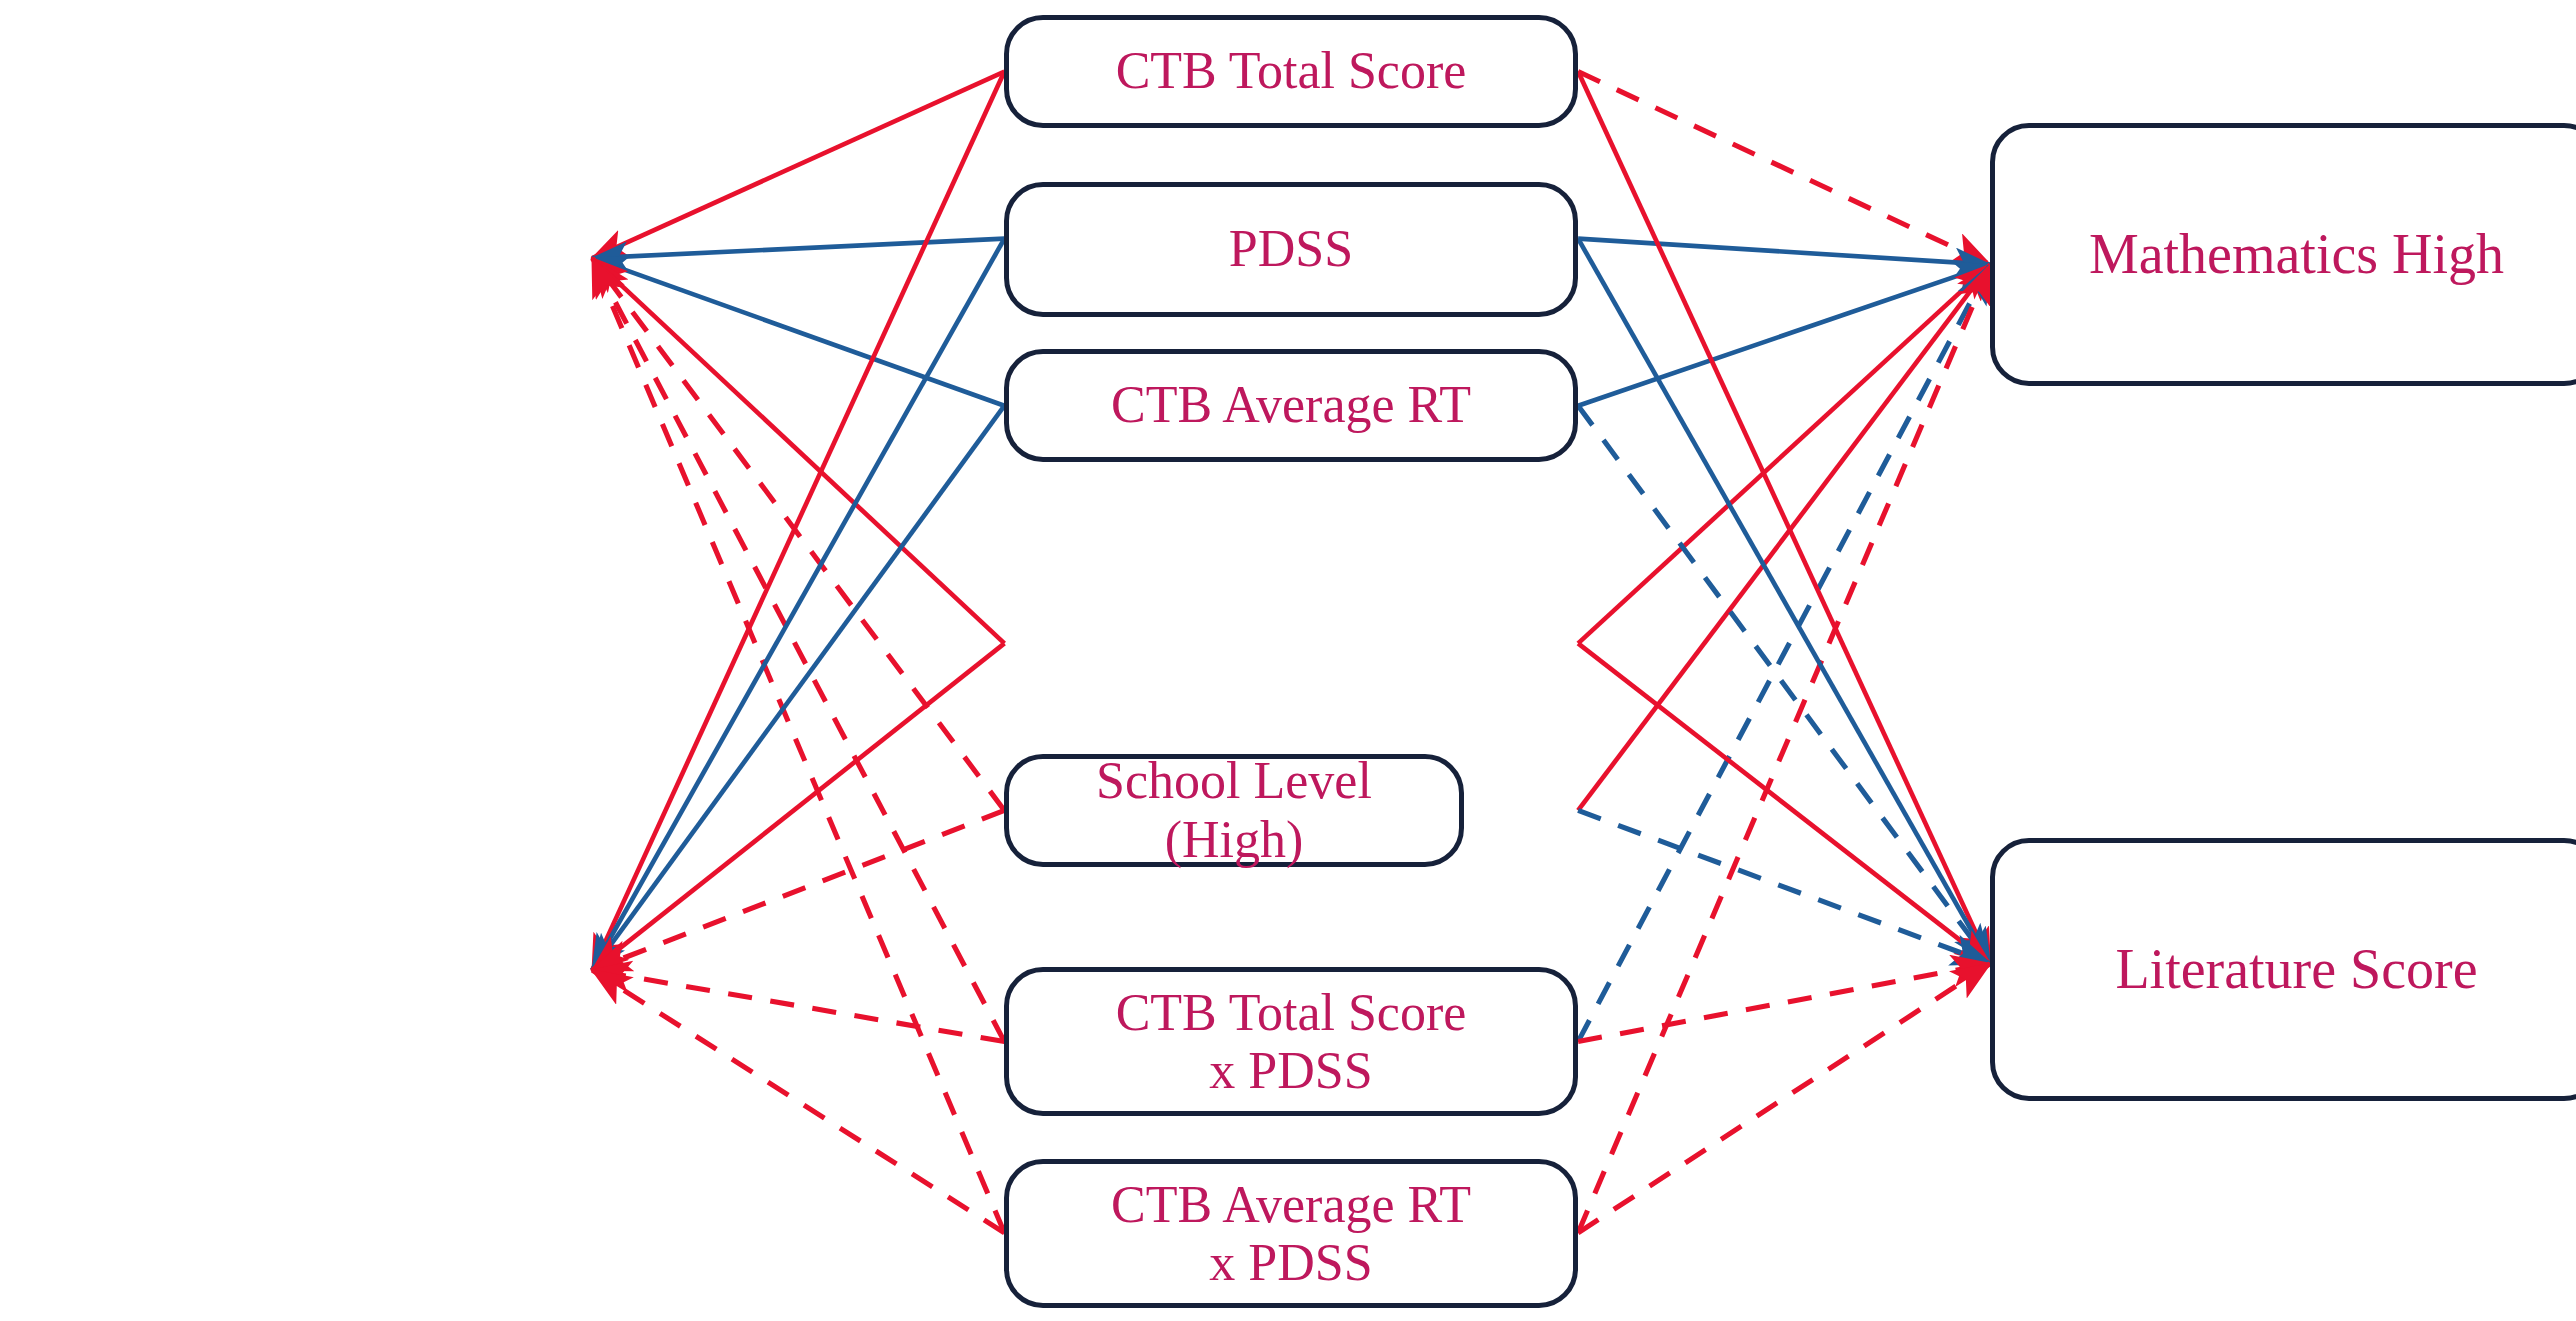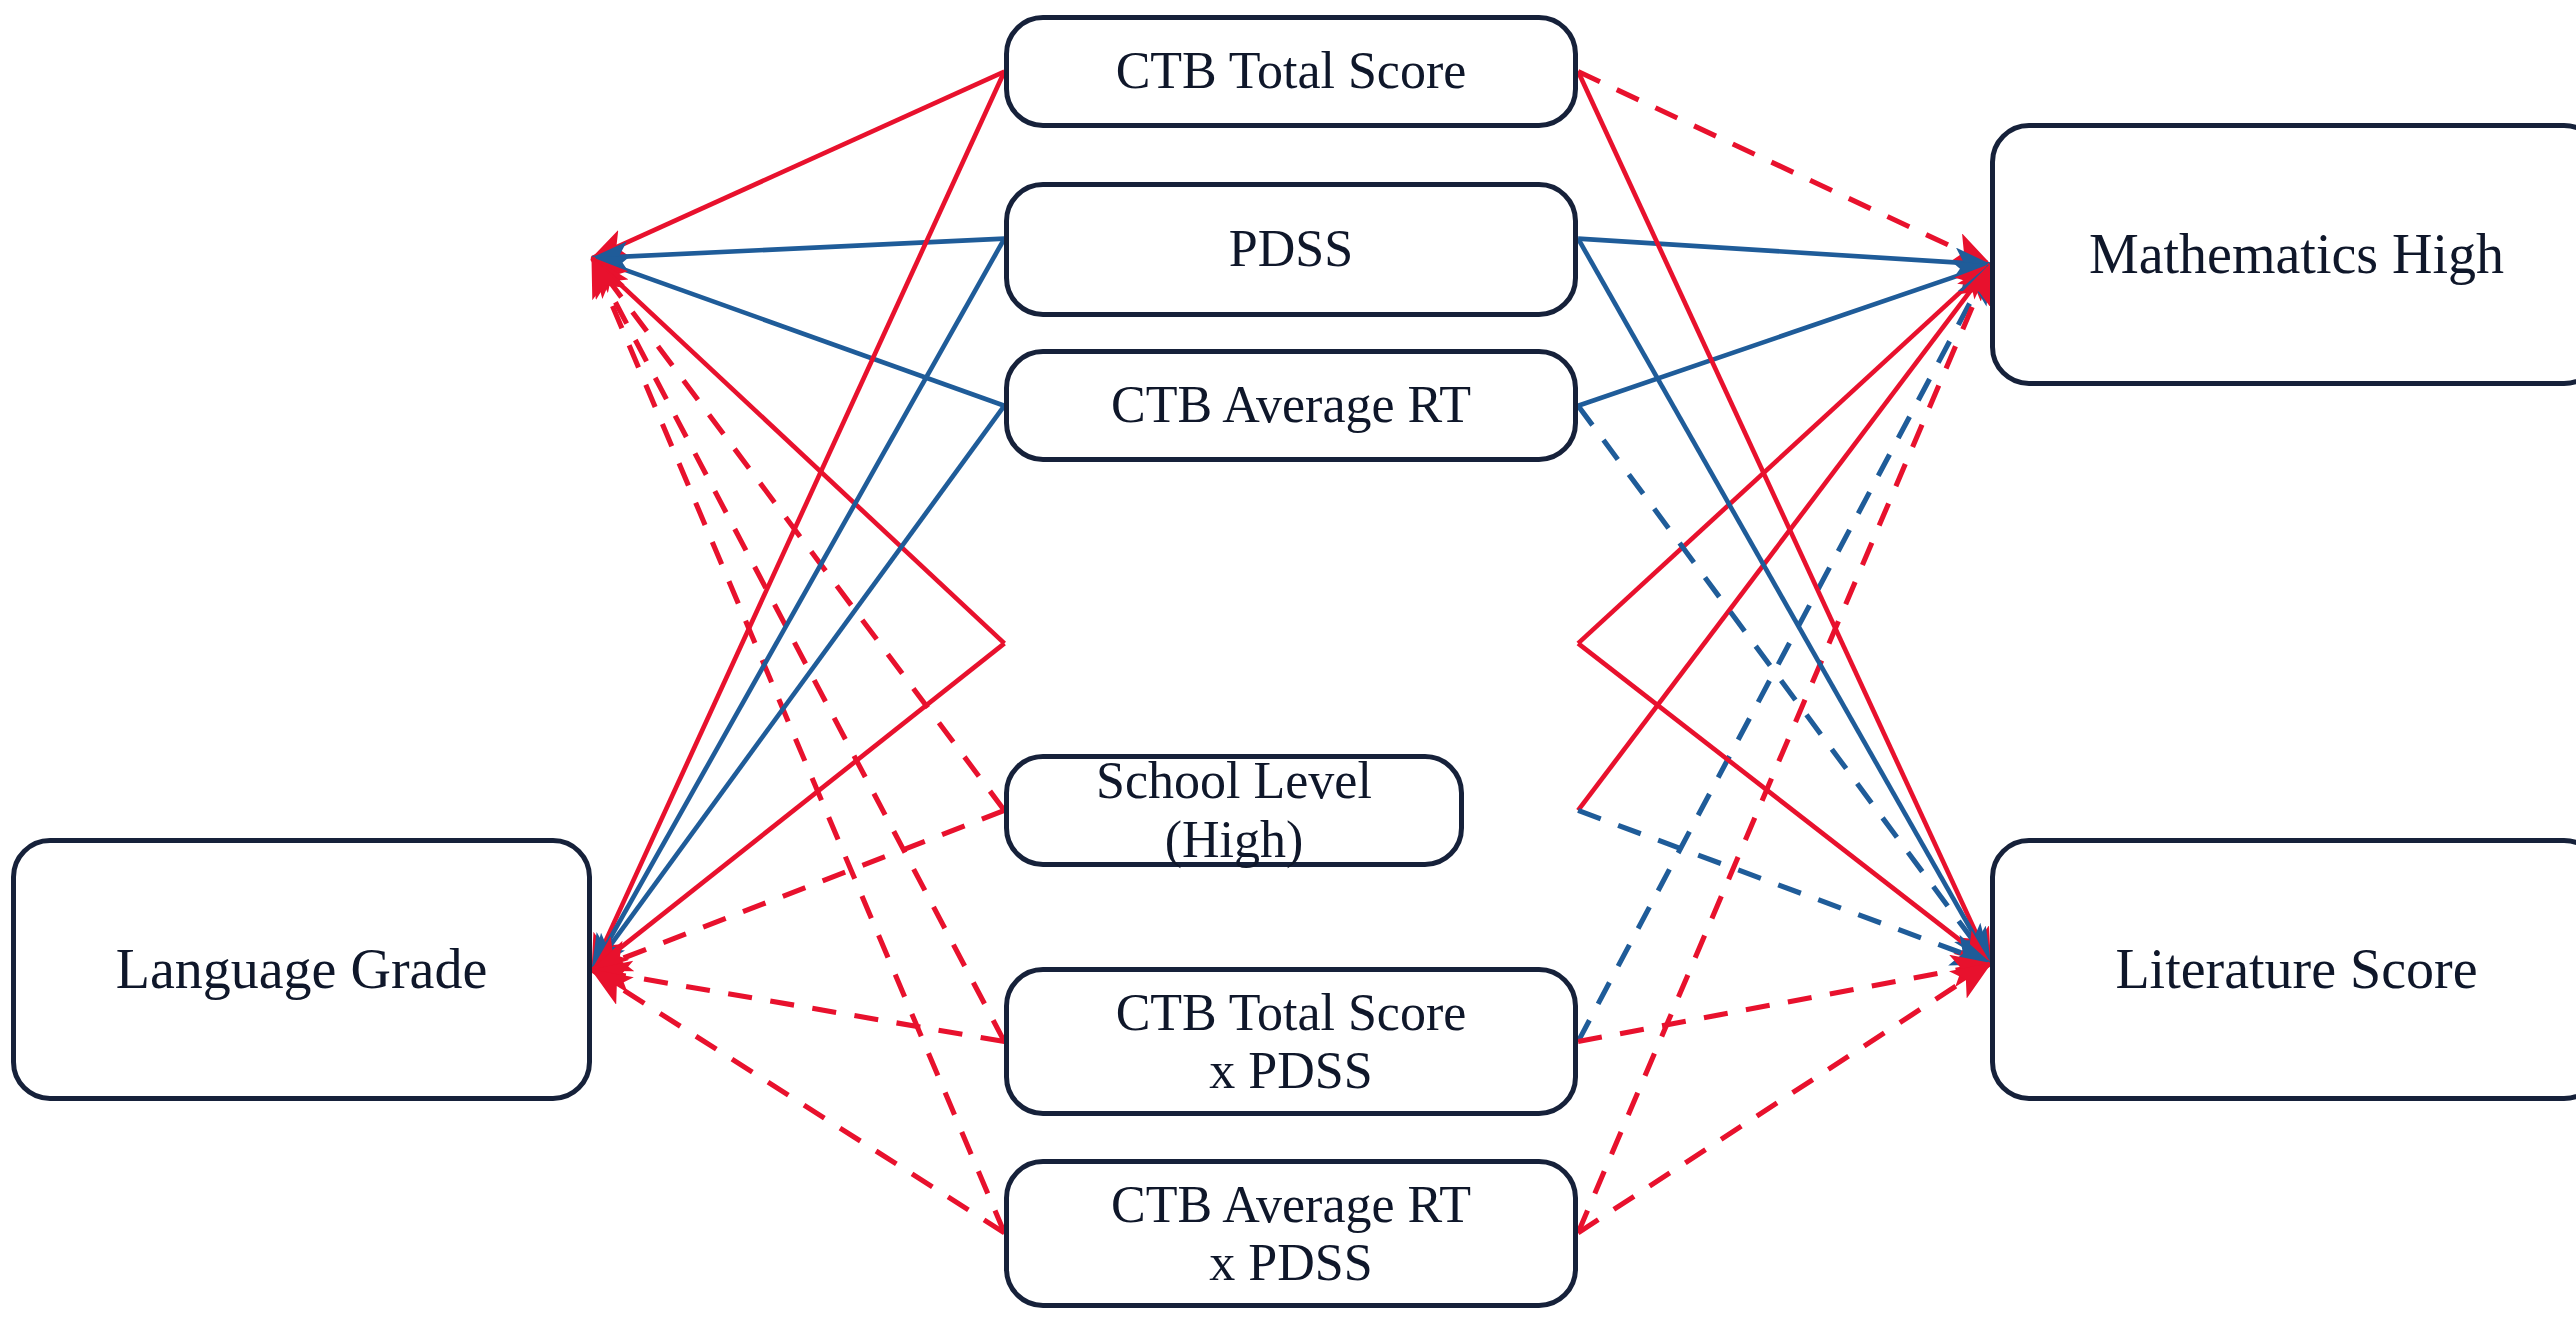--- a/index.html
+++ b/index.html
@@ -7,21 +7,21 @@
   #stage{position:relative;width:2576px;height:1322px;background:#ffffff;overflow:hidden;}
   #edges{position:absolute;left:0;top:0;width:2576px;height:1322px;}
   .node{
     position:absolute;
     box-sizing:border-box;
     background:#ffffff;
     border:5.6px solid #16213a;
     border-radius:39px;
     display:flex;align-items:center;justify-content:center;
     text-align:center;
-    color:#0f172a;
+    color:#be185d;
     line-height:1.12;
     z-index:5;
   }
   .node .lbl{display:block;padding:0 13px;}
   .node.side{font-size:56px;}
   .node.mid{font-size:52px;}
   .node.mid.two{line-height:1.1;}
 </style>
 </head>
 <body>
@@ -63,23 +63,20 @@
         <line x1="1700" y1="257" x2="2144" y2="1038" stroke="#1f5c99" stroke-width="5" fill="none" marker-end="url(#ar-blue)"></line>
         <line x1="1700" y1="437" x2="2144" y2="1038" stroke="#1f5c99" stroke-width="5.5" fill="none" stroke-dasharray="26 20" marker-end="url(#ar-blue)"></line>
         <line x1="1700" y1="693" x2="2144" y2="1038" stroke="#e8112d" stroke-width="5" fill="none" marker-end="url(#ar-red)"></line>
         <line x1="1700" y1="873" x2="2144" y2="1038" stroke="#1f5c99" stroke-width="5.5" fill="none" stroke-dasharray="26 20" marker-end="url(#ar-blue)"></line>
         <line x1="1700" y1="1122" x2="2144" y2="1038" stroke="#e8112d" stroke-width="5.5" fill="none" stroke-dasharray="26 20" marker-end="url(#ar-red)"></line>
         <line x1="1700" y1="1328" x2="2144" y2="1038" stroke="#e8112d" stroke-width="5.5" fill="none" stroke-dasharray="26 20" marker-end="url(#ar-red)"></line>
       </g>
   </svg>
 
 
-  <div class="node side" style="left:11px;top:838px;width:581px;height:263px;">
-    <span class="lbl">Language Grade</span>
-  </div>
 
   <div class="node mid" style="left:1004px;top:15px;width:574px;height:113px;">
     <span class="lbl">CTB Total Score</span>
   </div>
 
   <div class="node mid" style="left:1004px;top:182px;width:574px;height:135px;">
     <span class="lbl">PDSS</span>
   </div>
 
   <div class="node mid" style="left:1004px;top:349px;width:574px;height:113px;">

